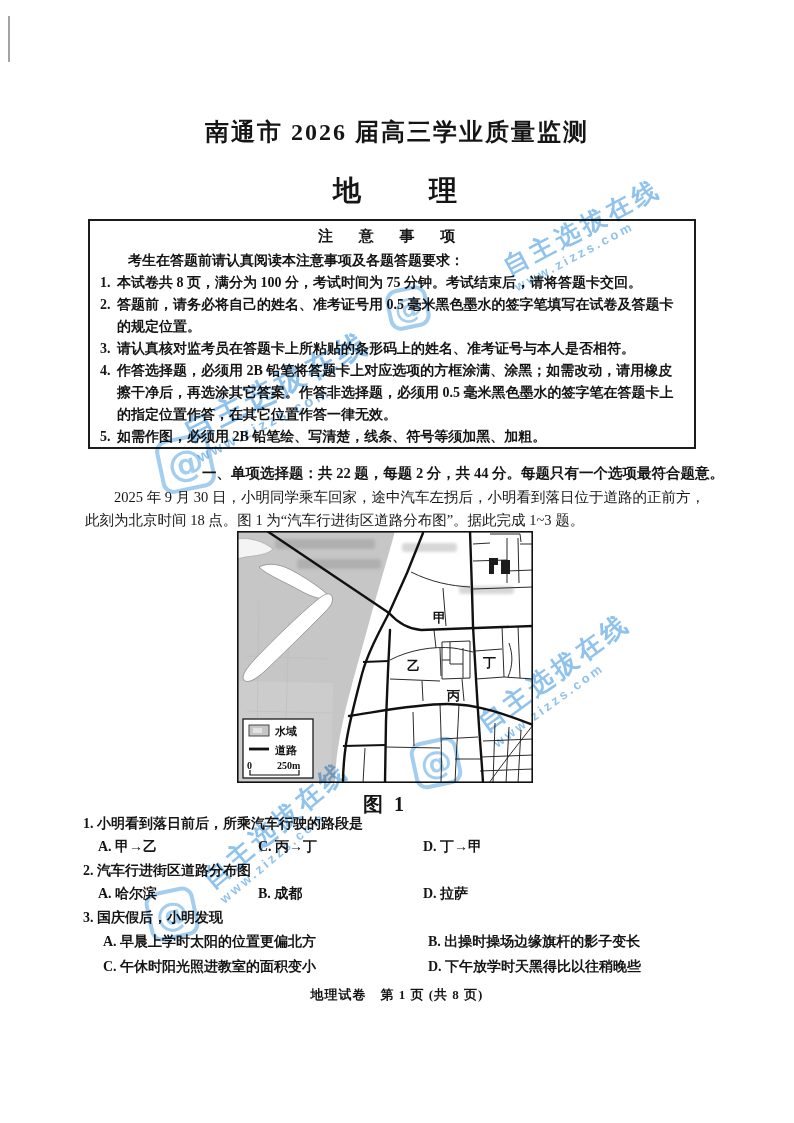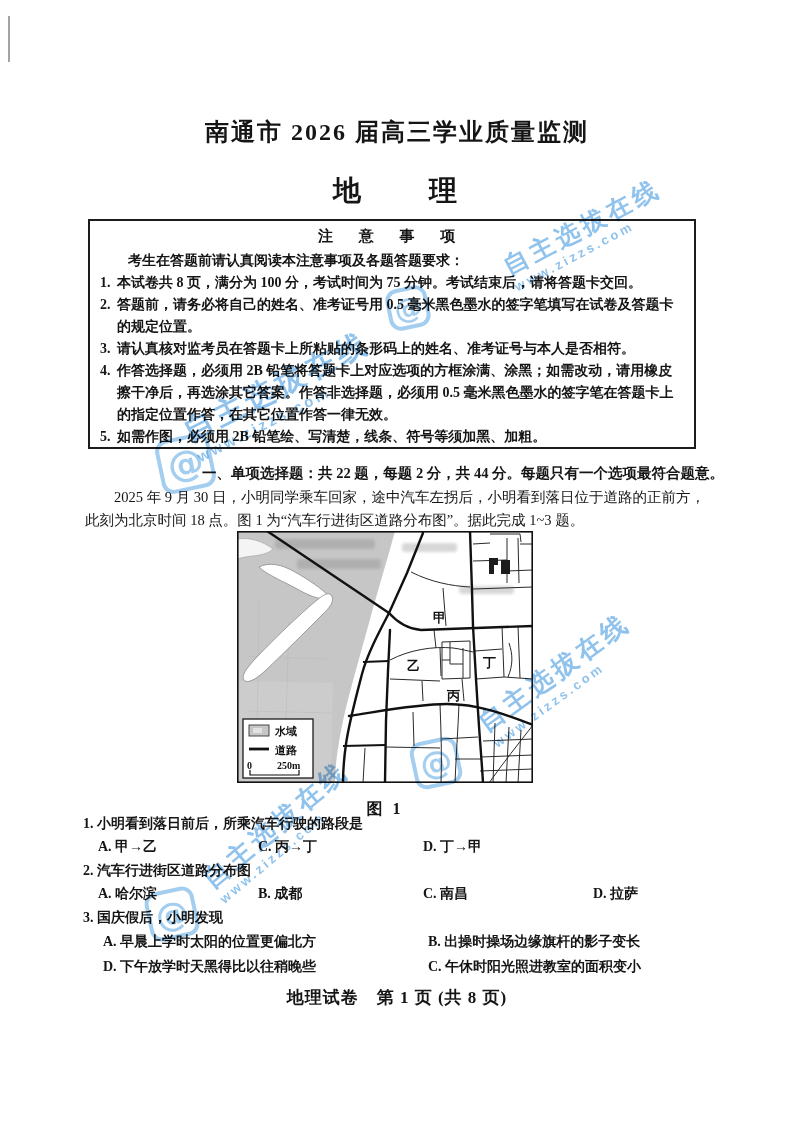--- a/index.html
+++ b/index.html
@@ -28,31 +28,31 @@
 
   
   .section-heading{position:absolute;left:84px;top:464px;width:640px;
                    font-size:14.5px;font-weight:700;text-align:right;}
   .passage{position:absolute;left:85px;top:486px;width:628px;
            font-size:14.5px;font-weight:400;line-height:23px;text-indent:2em;}
 
   
   .figure{position:absolute;left:237px;top:531px;width:296px;}
   .figure svg{display:block;background:#ffffff;}
-  .figure-caption{text-align:center;font-size:16px;font-weight:700;margin-top:16px;letter-spacing:3px;}
+  .figure-caption{text-align:center;font-size:20px;font-weight:700;margin-top:8px;letter-spacing:3px;}
 
   
   .questions{position:absolute;left:83px;top:812px;width:645px;font-size:14px;font-weight:700;}
   .q-stem{line-height:23px;}
   .opts4{display:grid;grid-template-columns:160px 165px 170px 1fr;padding-left:15px;line-height:24px;}
   .opts2{display:grid;grid-template-columns:325px 1fr;padding-left:20px;line-height:25px;}
 
   
   .footer{position:absolute;top:986px;left:0;width:100%;text-align:center;
-          font-size:17px;font-weight:700;letter-spacing:1px;}
+          font-size:13px;font-weight:700;letter-spacing:1px;}
 
   
   .wm{position:absolute;color:#4a9de0;mix-blend-mode:multiply;pointer-events:none;}
   .wm-text{opacity:.62;transform-origin:center;}
   .wm-line1{font-weight:700;white-space:nowrap;font-style:oblique 12deg;letter-spacing:4px;}
   .wm-line2{font-weight:700;white-space:nowrap;letter-spacing:3px;margin-top:-2px;
             font-family:"Liberation Sans","DejaVu Sans",sans-serif;}
   .wm-logo{opacity:.5;border:4px solid #4a9de0;border-radius:12px;
            display:flex;align-items:center;justify-content:center;
            font-family:"DejaVu Sans","Liberation Sans",sans-serif;font-weight:700;
@@ -198,34 +198,33 @@
       <span>C. 丙→丁</span>
       <span>D. 丁→甲</span>
     </div>
     <div class="q-stem">
       <span>2.</span>
       <span>汽车行进街区道路分布图</span>
     </div>
     <div class="opts4">
       <span>A. 哈尔滨</span>
       <span>B. 成都</span>
-      <span>C. 南昌</span>
       <span>D. 拉萨</span>
     </div>
     <div class="q-stem">
       <span>3.</span>
       <span>国庆假后，小明发现</span>
     </div>
     <div class="opts2">
       <span>A. 早晨上学时太阳的位置更偏北方</span>
       <span>B. 出操时操场边缘旗杆的影子变长</span>
     </div>
     <div class="opts2">
+      <span>C. 午休时阳光照进教室的面积变小</span>
       <span>D. 下午放学时天黑得比以往稍晚些</span>
-      <span>C. 午休时阳光照进教室的面积变小</span>
     </div>
   </div>
 
   <div class="footer">地理试卷　第 1 页 (共 8 页)</div>
 
   <div class="wm" style="left:387px;top:287px;">
     <div class="wm-logo" style="width:42px;height:42px;font-size:28px;">@</div>
   </div>
   <div class="wm wm-text" style="left:498px;top:210px;transform:rotate(-28deg);">
     <div class="wm-line1" style="font-size:25px;">自主选拔在线</div>

